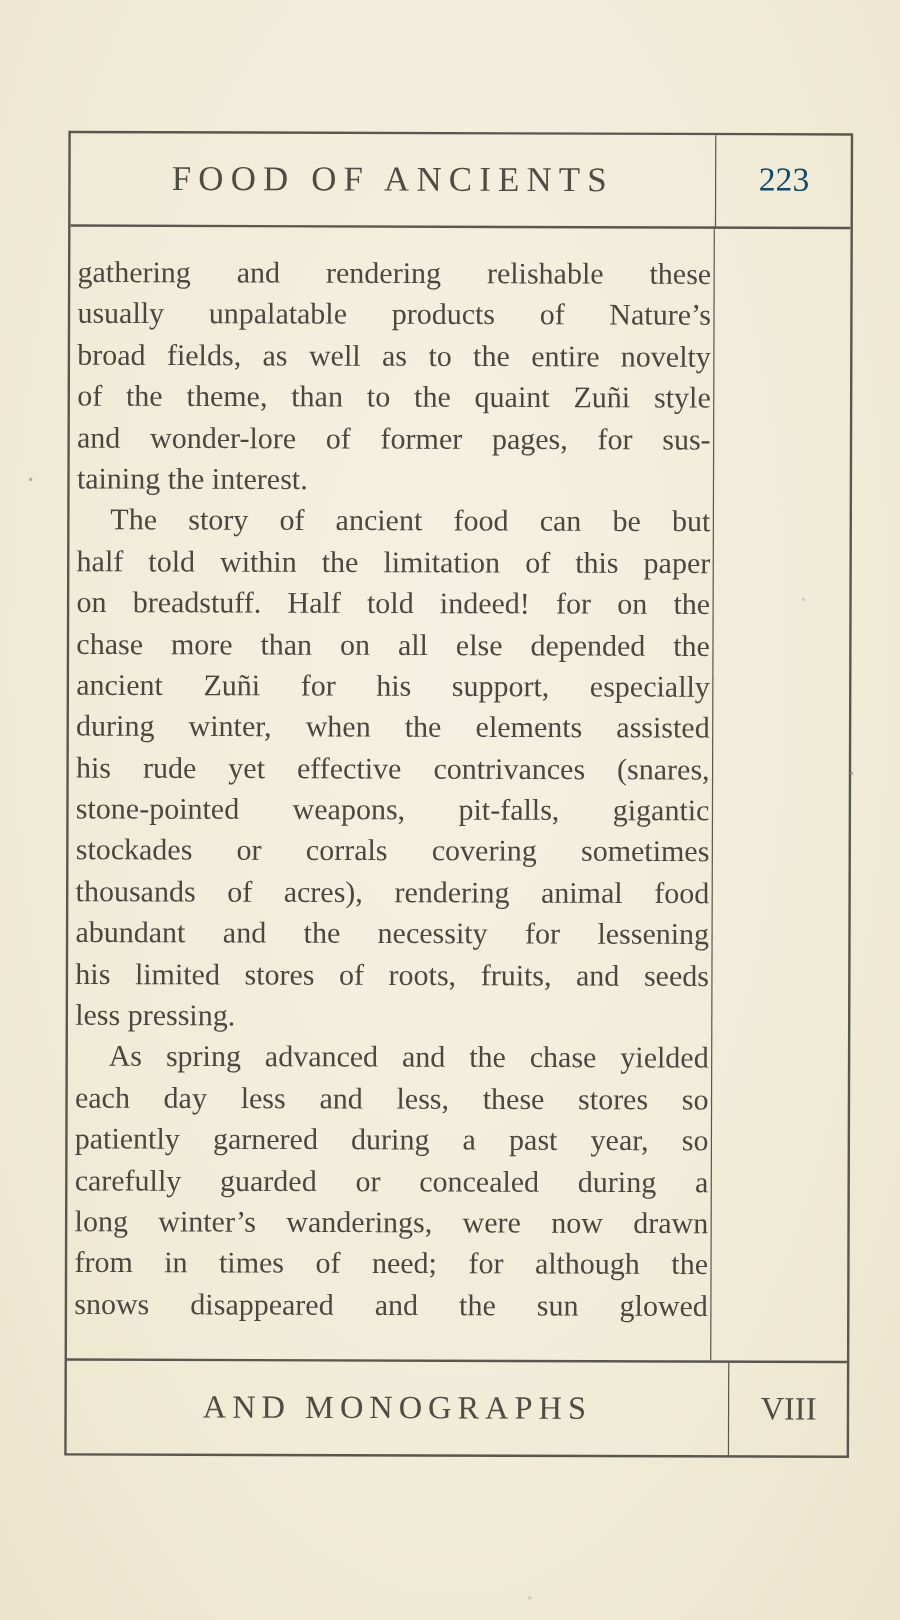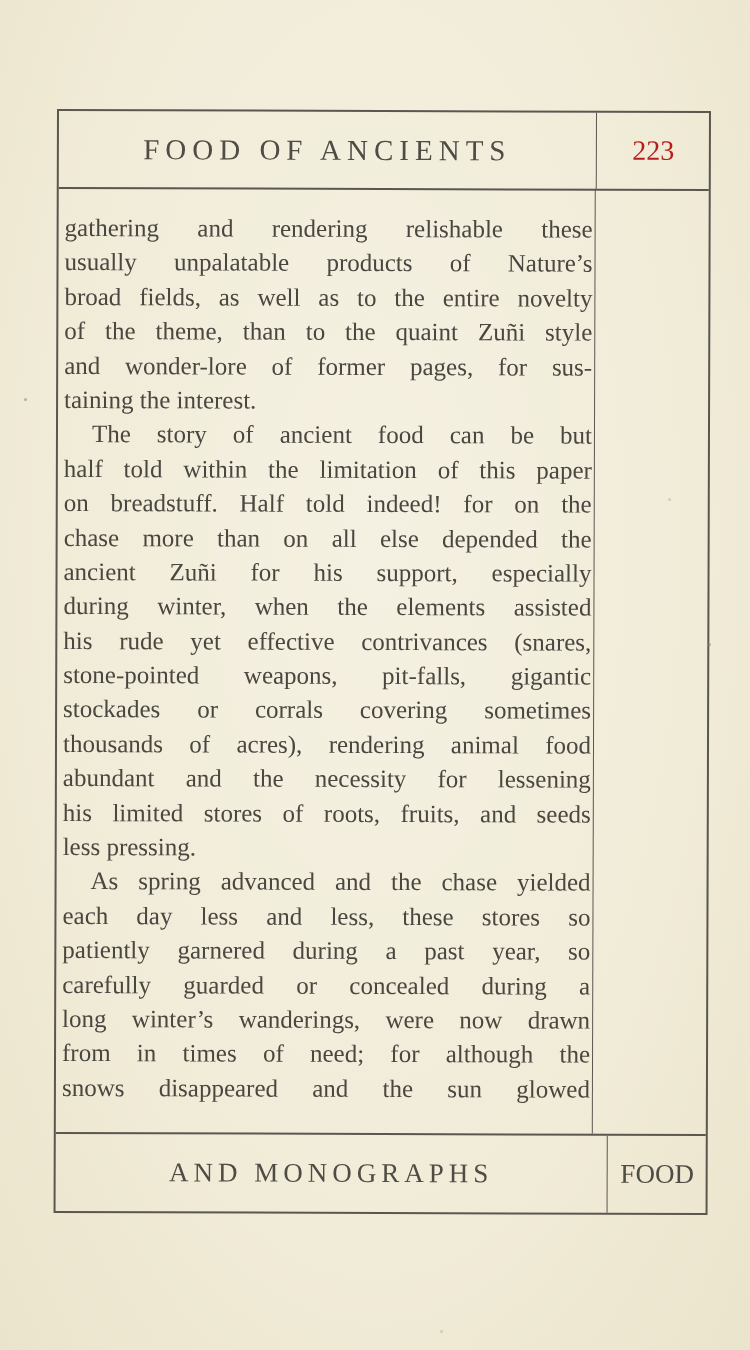--- a/index.html
+++ b/index.html
@@ -58,21 +58,21 @@
       position: absolute;
       left: 537px;
       top: 0;
       width: 113px;
       height: 76px;
       border-left: 1.5px solid #5a5650;
       display: flex;
       align-items: center;
       justify-content: center;
       font-size: 28px;
-      color: #b91c1c;
+      color: #0c4a6e;
     }
     .body-col {
       position: absolute;
       left: 0;
       top: 76px;
       width: 537px;
       height: 945px;
       border-right: 1.5px solid #5a5650;
       box-sizing: border-box;
     }
@@ -187,20 +187,20 @@
         <span class="line" style="white-space: normal;">carefully guarded or concealed during a</span>
         <span class="line" style="white-space: normal;">long winter’s wanderings, were now drawn</span>
         <span class="line" style="white-space: normal;">from in times of need; for although the</span>
         <span class="line" style="white-space: normal;">snows disappeared and the sun glowed</span>
       </div>
   </div>
   <div class="margin-col"></div>
 
   <div class="footer">
     <div class="footer-title">AND MONOGRAPHS</div>
-    <div class="footer-vol">FOOD</div>
+    <div class="footer-vol">VIII</div>
   </div>
 </div>
 
 <div class="speck" style="left:24px; top:398px;"></div>
 <div class="speck" style="left:708px; top:643px;"></div>
 <div class="speck" style="left:668px; top:498px; opacity:0.3;"></div>
 <div class="speck" style="left:440px; top:1330px; opacity:0.3;"></div>
 
 </body></html>

